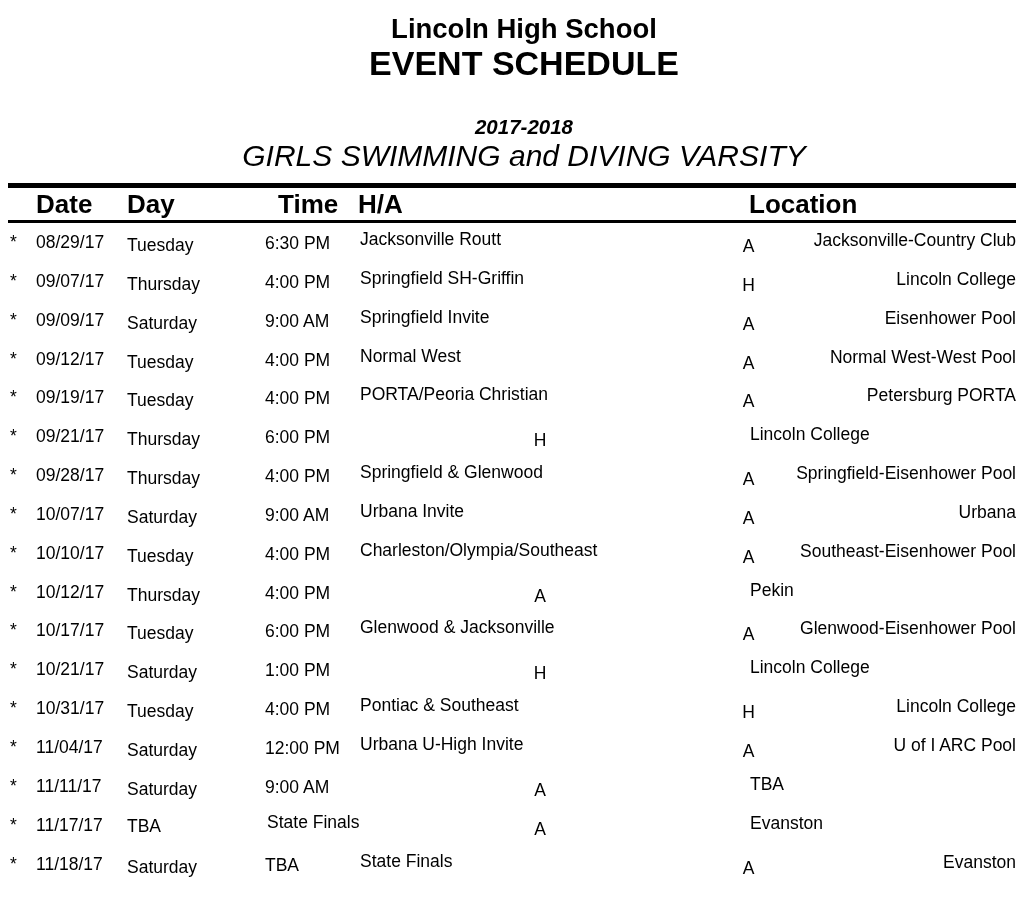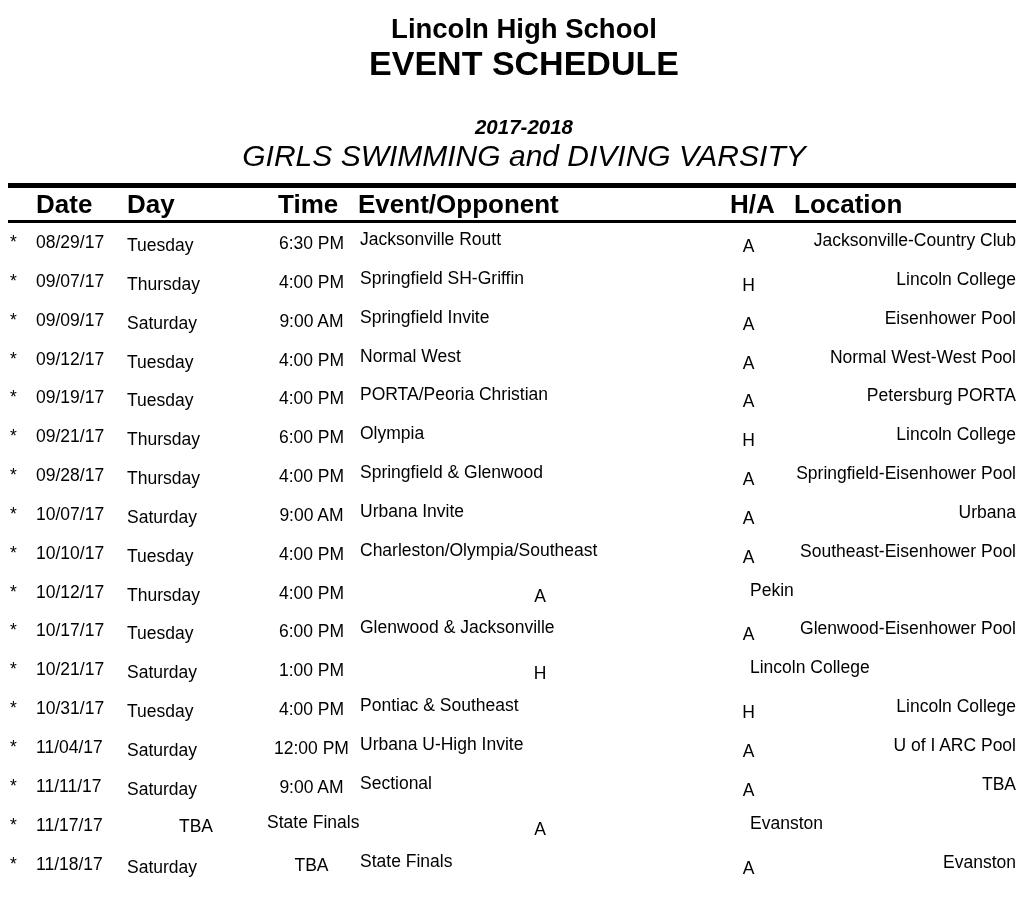--- a/index.html
+++ b/index.html
@@ -73,21 +73,21 @@
   .rows { }
   .row {
     height: 38.85px;
     line-height: 38.85px;
     font-size: 17.5px;
   }
   .c { display: block; white-space: nowrap; overflow: visible; }
   .c-star  { padding-left: 2px; }
   .c-date  { }
   .c-day   { text-align: left; transform: translateY(3px); }
-  .c-time  { text-align: center; transform: translateY(1px); }
+  .c-time  { transform: translateY(1px); }
   .c-event { padding-left: 2px; transform: translateY(-3px); }
   .c-ha    { text-align: center; padding-right: 8px; transform: translateY(4px); }
   .c-loc   { padding-left: 20px; transform: translateY(-2px); text-align: right; }
 </style>
 </head>
 <body>
 
 <div class="page">
 
   <div class="titles">
@@ -97,21 +97,20 @@
     <div class="subtitle">GIRLS SWIMMING and DIVING VARSITY</div>
   </div>
 
   <div class="rule-thick"></div>
 
   <div class="grid hrow">
     <span class="c"></span>
     <span class="c h-date">Date</span>
     <span class="c h-day">Day</span>
     <span class="c h-time">Time</span>
-    <span class="c h-event">Event/Opponent</span>
     <span class="c h-ha">H/A</span>
     <span class="c h-loc">Location</span>
   </div>
 
   <div class="rule-thin"></div>
 
   <div class="rows">
     <div class="grid row">
         <span class="c c-star">*</span>
         <span class="c c-date">08/29/17</span>
@@ -155,21 +154,20 @@
         <span class="c c-time">4:00 PM</span>
         <span class="c c-event">PORTA/Peoria Christian</span>
         <span class="c c-ha">A</span>
         <span class="c c-loc">Petersburg PORTA</span>
       </div>
       <div class="grid row">
         <span class="c c-star">*</span>
         <span class="c c-date">09/21/17</span>
         <span class="c c-day">Thursday</span>
         <span class="c c-time">6:00 PM</span>
-        <span class="c c-event">Olympia</span>
         <span class="c c-ha">H</span>
         <span class="c c-loc">Lincoln College</span>
       </div>
       <div class="grid row">
         <span class="c c-star">*</span>
         <span class="c c-date">09/28/17</span>
         <span class="c c-day">Thursday</span>
         <span class="c c-time">4:00 PM</span>
         <span class="c c-event">Springfield &amp; Glenwood</span>
         <span class="c c-ha">A</span>
@@ -234,21 +232,20 @@
         <span class="c c-time">12:00 PM</span>
         <span class="c c-event">Urbana U-High Invite</span>
         <span class="c c-ha">A</span>
         <span class="c c-loc">U of I ARC Pool</span>
       </div>
       <div class="grid row">
         <span class="c c-star">*</span>
         <span class="c c-date">11/11/17</span>
         <span class="c c-day">Saturday</span>
         <span class="c c-time">9:00 AM</span>
-        <span class="c c-event">Sectional</span>
         <span class="c c-ha">A</span>
         <span class="c c-loc">TBA</span>
       </div>
       <div class="grid row">
         <span class="c c-star">*</span>
         <span class="c c-date">11/17/17</span>
         <span class="c c-time">TBA</span>
         <span class="c c-event">State Finals</span>
         <span class="c c-ha">A</span>
         <span class="c c-loc">Evanston</span>

